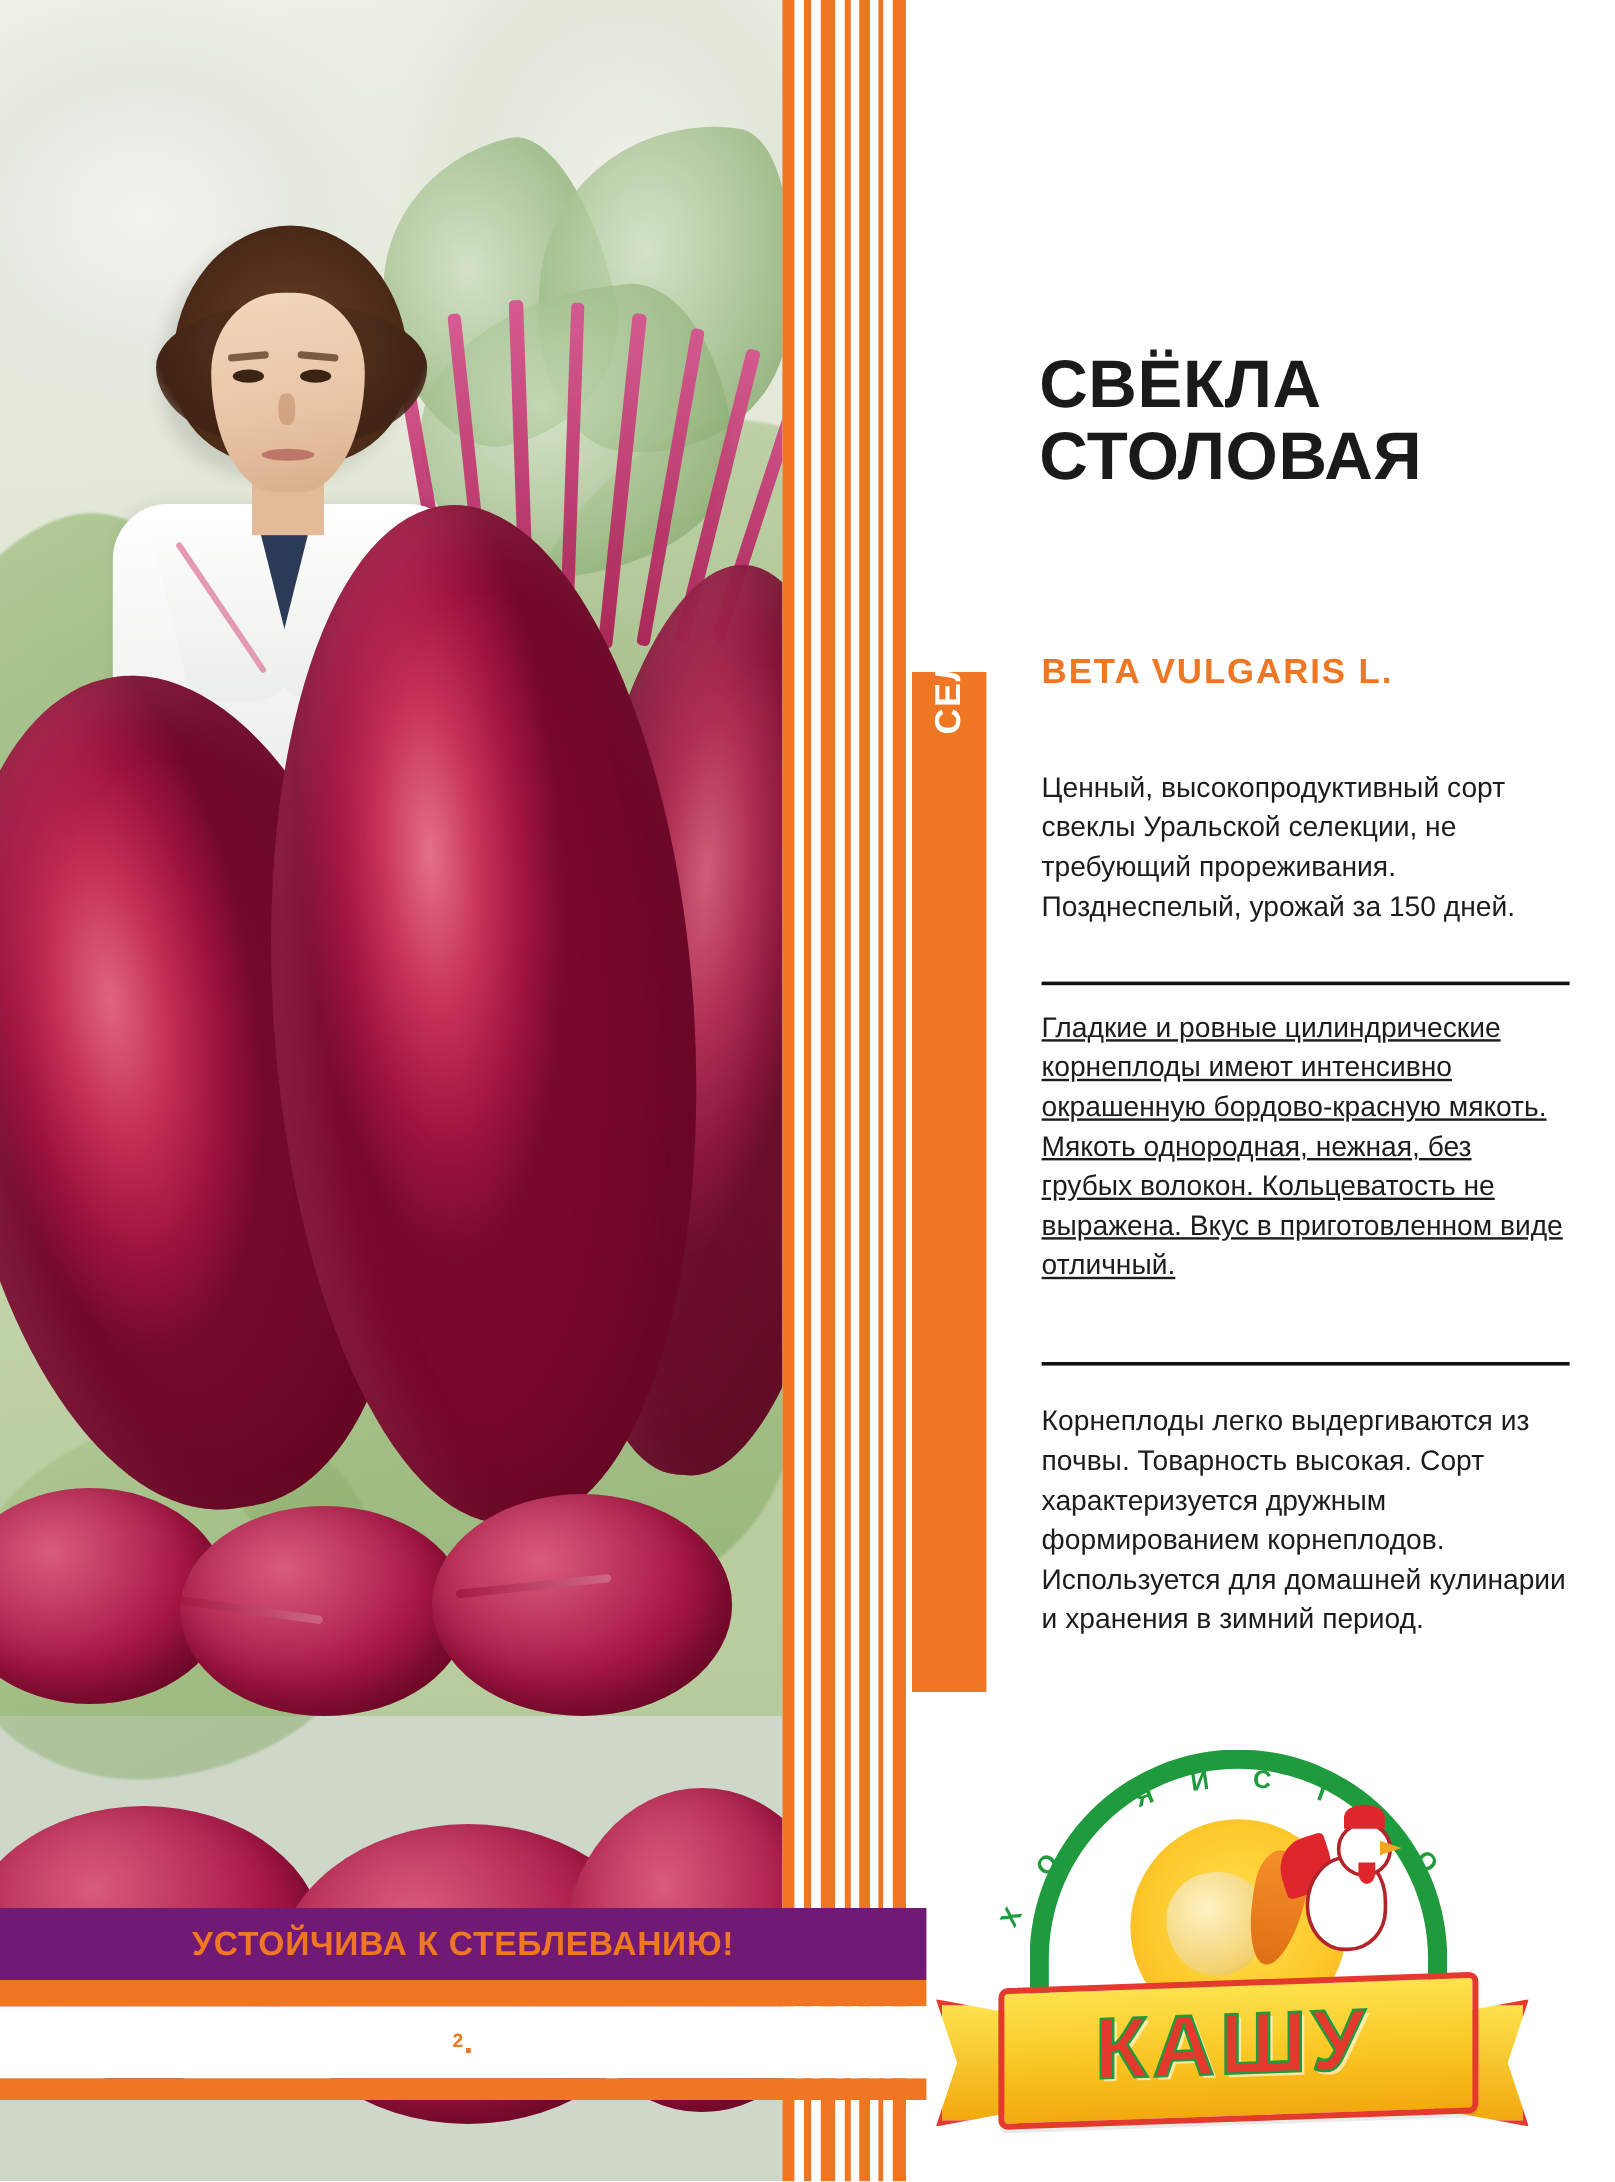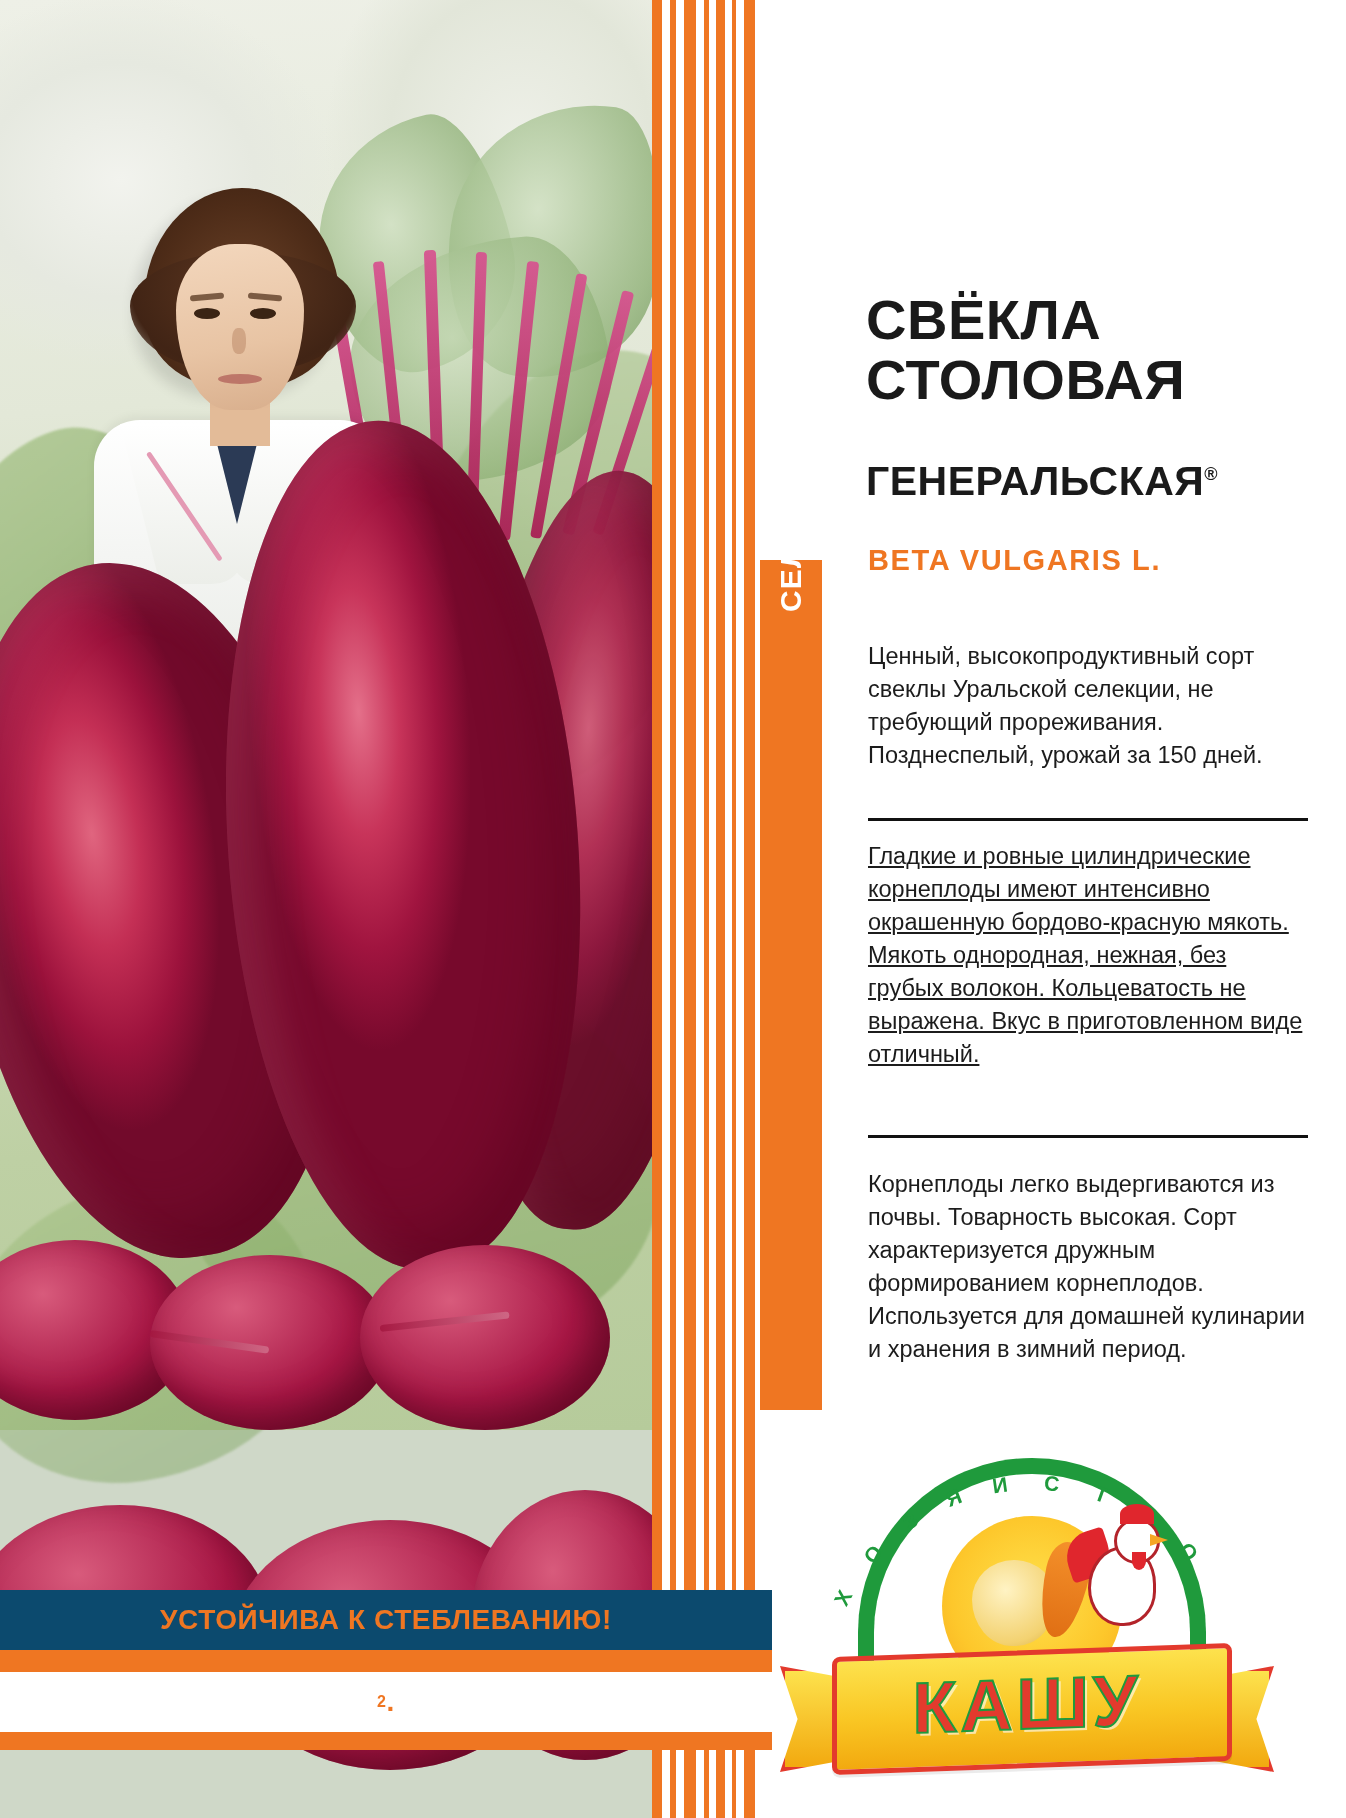--- a/index.html
+++ b/index.html
@@ -391,21 +391,21 @@
     left: 0;
     width: 772px;
     height: 60px;
     display: flex;
     align-items: center;
     justify-content: center;
     font-size: 28px;
     font-weight: bold;
     letter-spacing: 0.6px;
   }
-  .claim-1 { top: 0; background: #0c4a6e; color: #ef7622; }
+  .claim-1 { top: 0; background: #701a75; color: #ef7622; }
   .claim-sep { position: absolute; top: 60px; left: 0; width: 772px; height: 22px; background: #ef7622; }
   .claim-2 { top: 82px; background: #ffffff; color: #ef7622; }
   .claim-footer { position: absolute; top: 142px; left: 0; width: 772px; height: 18px; background: #ef7622; }
   .claim sup { font-size: 16px; vertical-align: super; }
 </style>
 </head>
 <body>
 
 <div id="packet">
 
@@ -475,21 +475,20 @@
   <div class="breeder-bar"></div>
   <div class="breeder-text">СЕЛЕКЦИОНЕР Т.В. ШТАЙНЕРТ</div>
 
   <div class="right-col">
 
     <div class="title-main">
       <div>СВЁКЛА</div>
       <div>СТОЛОВАЯ</div>
     </div>
 
-    <div class="title-variety"><span>ГЕНЕРАЛЬСКАЯ</span><sup>®</sup></div>
 
     <div class="title-latin">BETA VULGARIS L.</div>
 
     <div class="body-block blk-1">Ценный, высокопродуктивный сорт свеклы Уральской селекции, не требующий прореживания. Позднеспелый, урожай за 150 дней.</div>
     <div class="rule rule-1"></div>
     <div class="body-block blk-2">Гладкие и ровные цилиндрические корнеплоды имеют интенсивно окрашенную бордово-красную мякоть. Мякоть однородная, нежная, без грубых волокон. Кольцеватость не выражена. Вкус в приготовленном виде отличный.</div>
     <div class="rule rule-2"></div>
     <div class="body-block blk-3">Корнеплоды легко выдергиваются из почвы. Товарность высокая. Сорт характеризуется дружным формированием корнеплодов. Используется для домашней кулинарии и хранения в зимний период.</div>
   </div>
 

